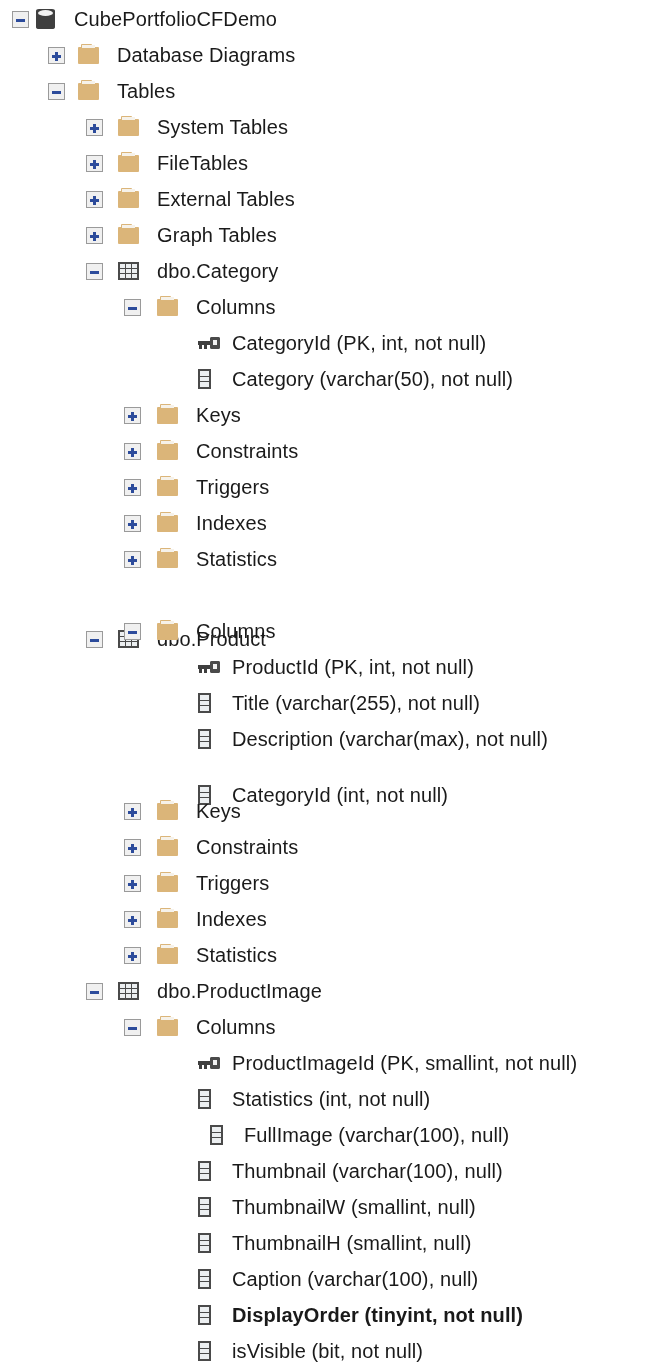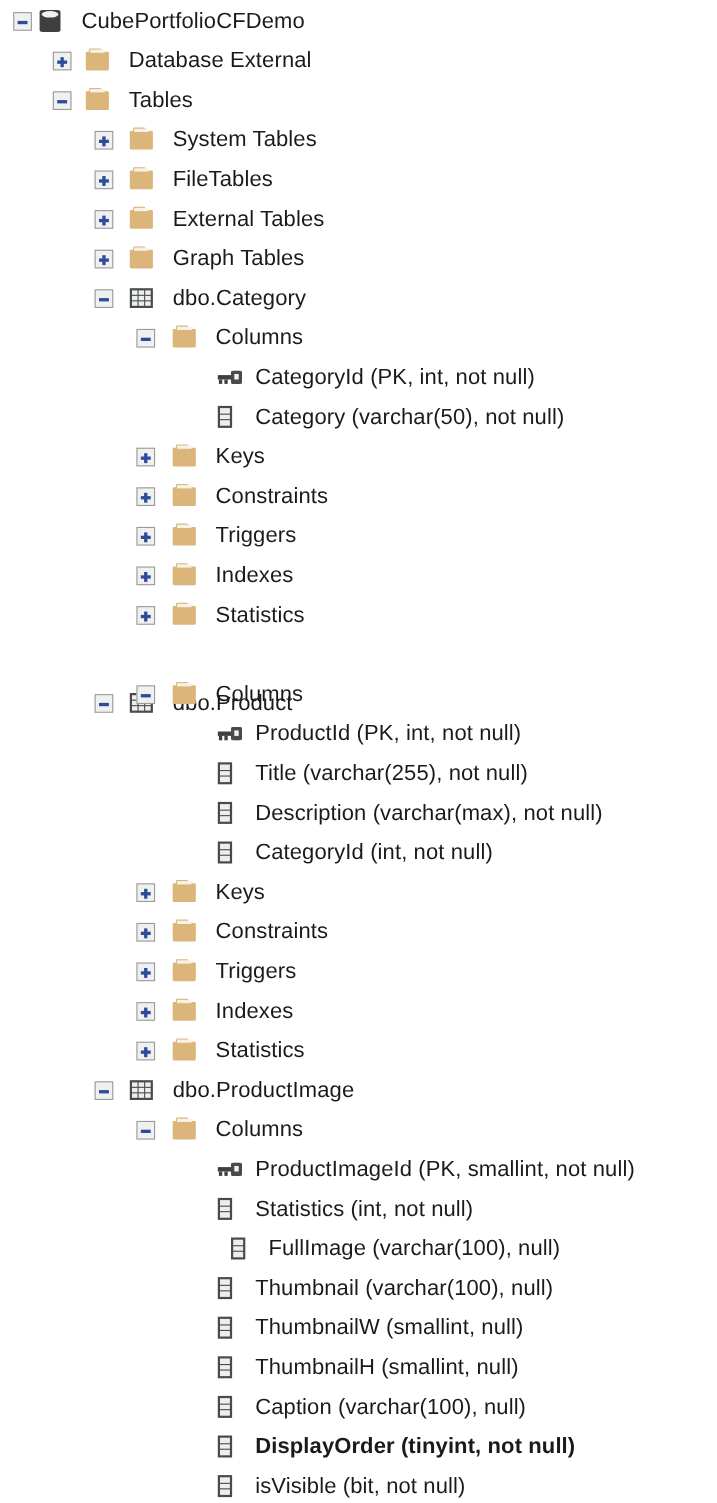--- a/index.html
+++ b/index.html
@@ -220,21 +220,21 @@
 
 <div id="tree">
     <div class="node" style="position: absolute; left: 0px; top: 1px; width: 652px;">
       <span class="expander" style="left: 12px;"></span>
       <span class="icon ico-database" style="left: 36px;"></span>
       <span class="label" style="left: 74px;">CubePortfolioCFDemo</span>
     </div>
     <div class="node" style="position: absolute; left: 0px; top: 37px; width: 652px;">
       <span class="expander plus" style="left: 48px;"></span>
       <span class="icon ico-folder" style="left: 78px;"></span>
-      <span class="label" style="left: 117px;">Database External</span>
+      <span class="label" style="left: 117px;">Database Diagrams</span>
     </div>
     <div class="node" style="position: absolute; left: 0px; top: 73px; width: 568px;">
       <span class="expander" style="left: 48px;"></span>
       <span class="icon ico-folder" style="left: 78px;"></span>
       <span class="label" style="left: 117px;">Tables</span>
     </div>
     <div class="node" style="position: absolute; left: 0px; top: 109px; width: 652px;">
       <span class="expander plus" style="left: 86px;"></span>
       <span class="icon ico-folder" style="left: 118px;"></span>
       <span class="label" style="left: 157px;">System Tables</span>
@@ -352,21 +352,21 @@
       <span class="label" style="left: 232px;">Title (varchar(255), not null)</span>
     </div>
     <div class="node" style="position: absolute; left: 0px; top: 721px; width: 652px;">
       <span class="icon ico-column" style="left: 198px;">
         <i></i>
         <i></i>
         <i></i>
       </span>
       <span class="label" style="left: 232px;">Description (varchar(max), not null)</span>
     </div>
-    <div class="node" style="position: absolute; left: 0px; top: 757px; width: 652px;">
+    <div class="node" style="position: absolute; left: 0px; top: 777px; width: 652px;">
       <span class="icon ico-column" style="left: 198px;">
         <i></i>
         <i></i>
         <i></i>
       </span>
       <span class="label" style="left: 232px;">CategoryId (int, not null)</span>
     </div>
     <div class="node" style="position: absolute; left: 0px; top: 793px; width: 652px;">
       <span class="expander plus" style="left: 124px;"></span>
       <span class="icon ico-folder" style="left: 157px;"></span>

